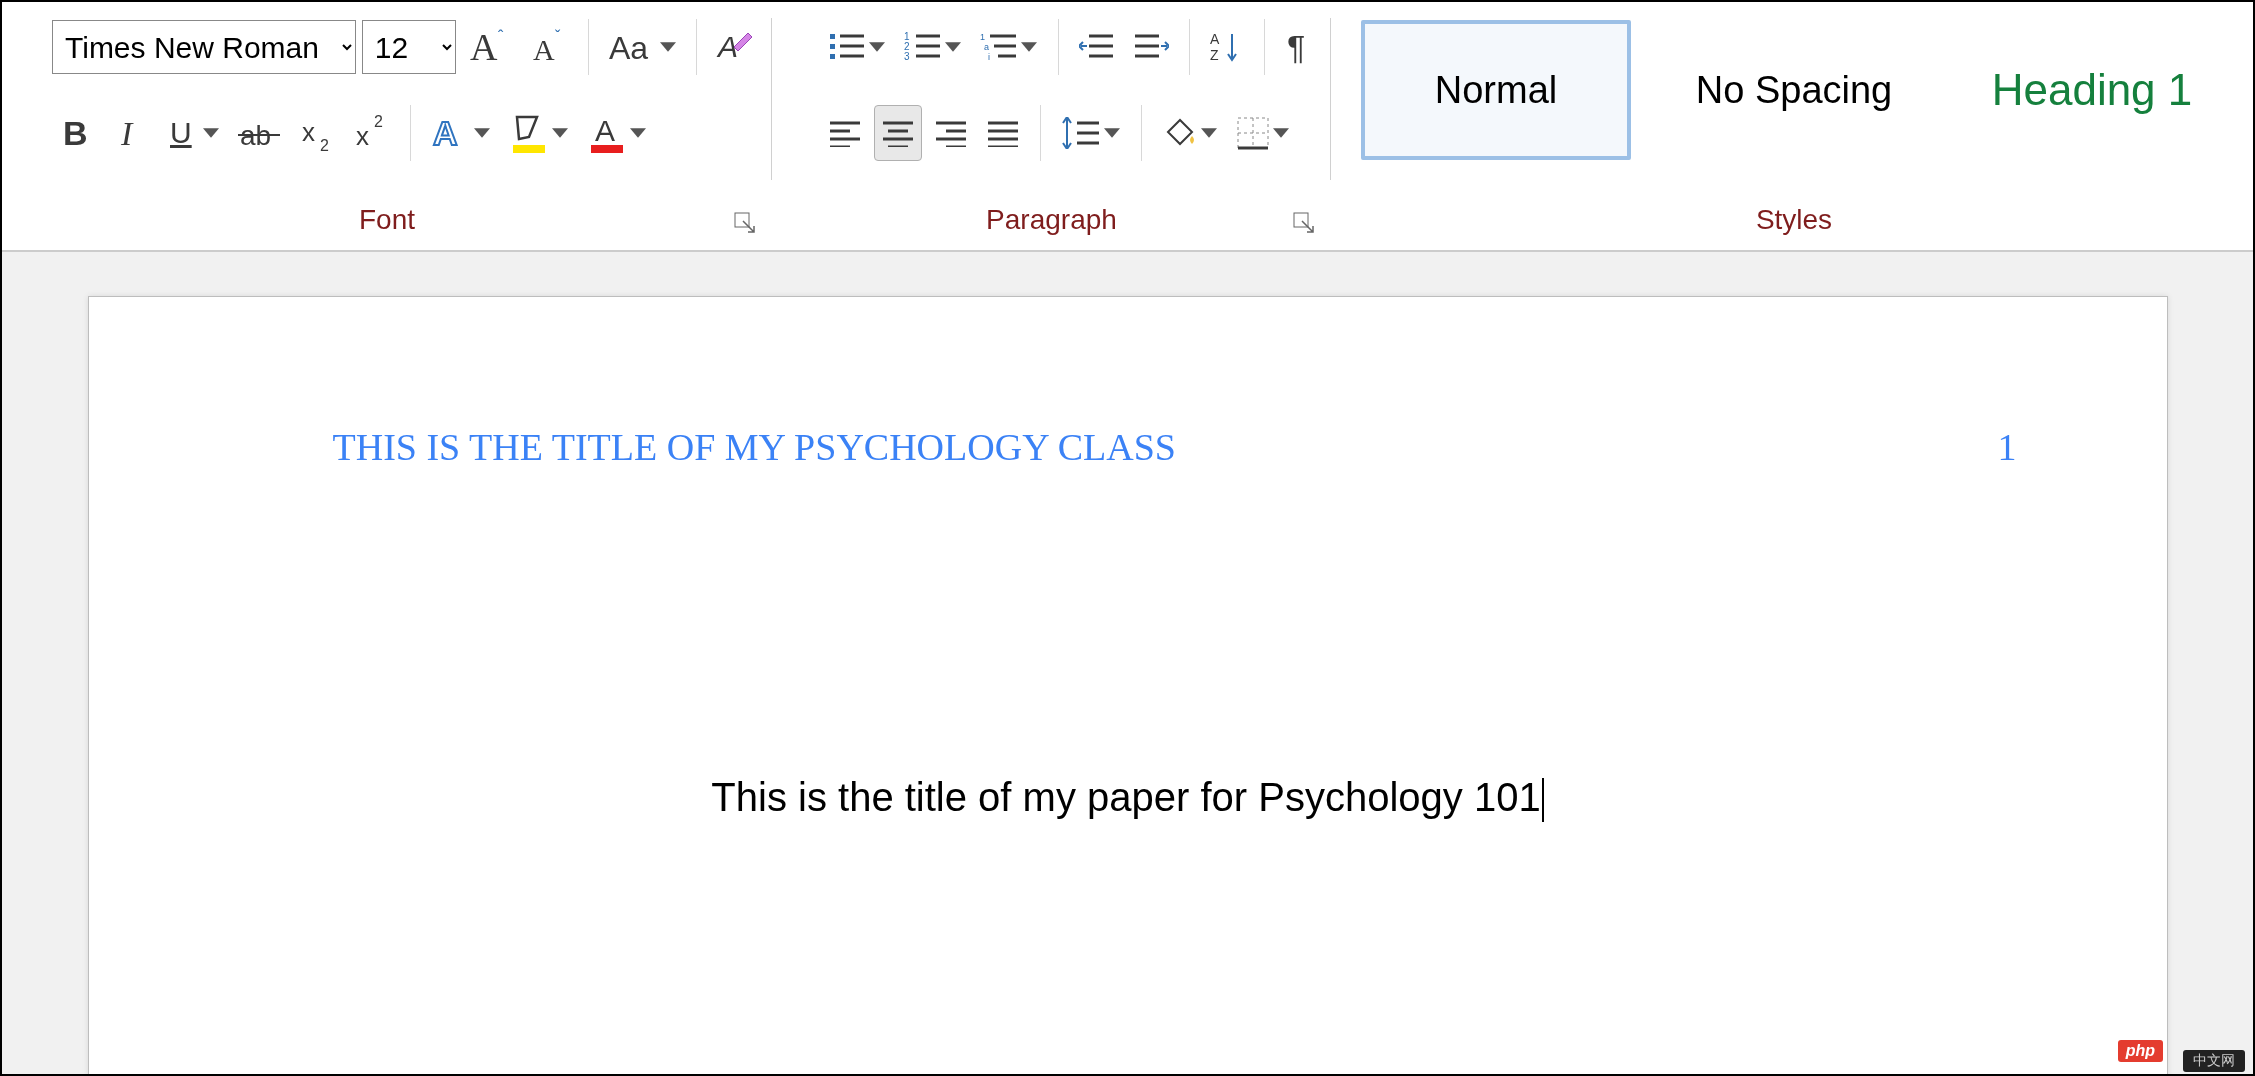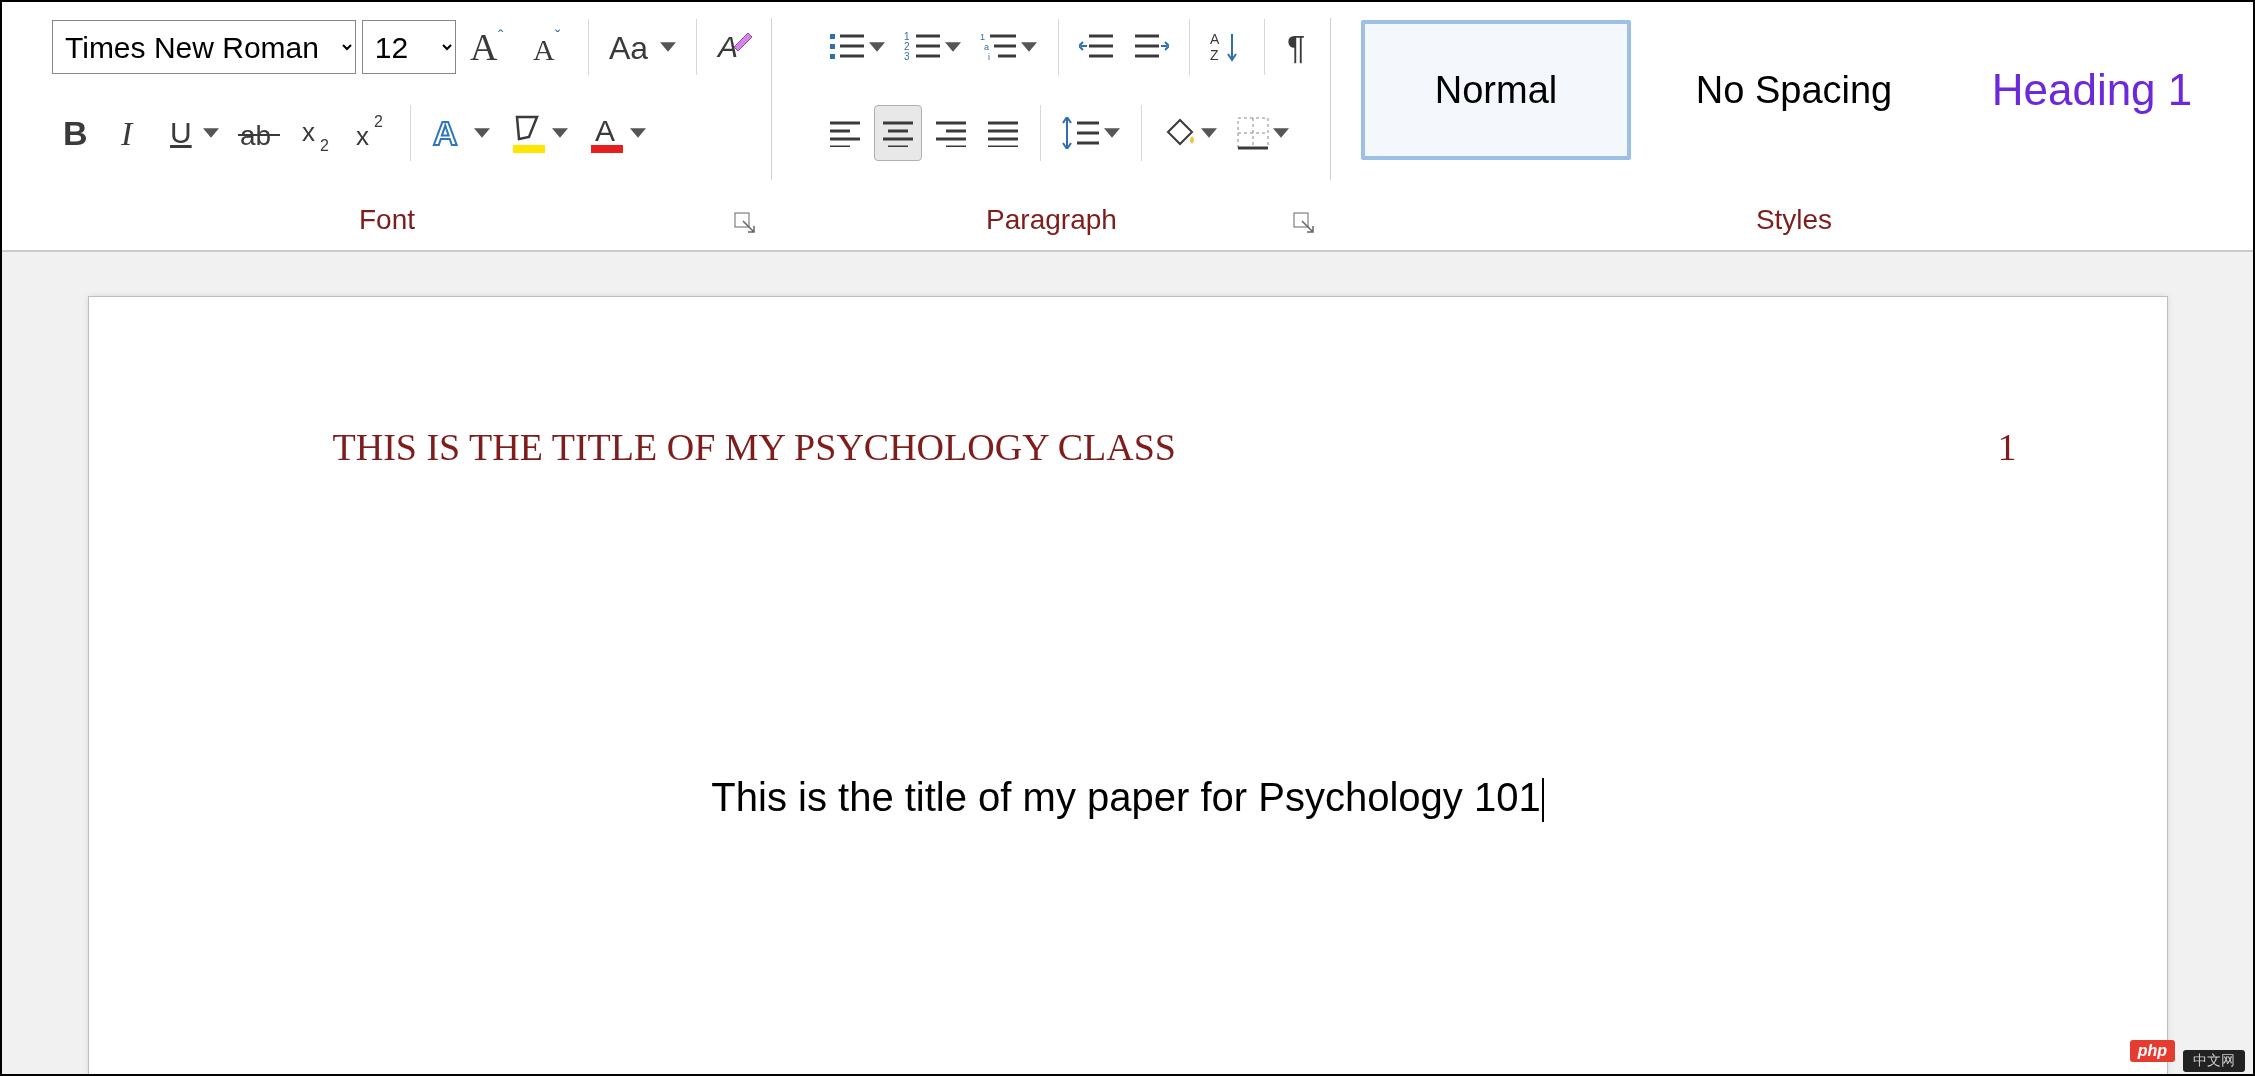--- a/index.html
+++ b/index.html
@@ -120,21 +120,21 @@
     align-items: center;
     justify-content: center;
     font-size: 38px;
     border: 2px solid transparent;
     border-radius: 2px;
   }
   .style-tile.selected {
     border: 4px solid #9cc0e6;
     background: #f4f8fc;
   }
-  .style-heading { color: #6d28d9; font-family: "Segoe UI Light", "Segoe UI", sans-serif; font-weight: 300; font-size: 44px; }
+  .style-heading { color: #15803d; font-family: "Segoe UI Light", "Segoe UI", sans-serif; font-weight: 300; font-size: 44px; }
   
   .doc-area {
     background: #f1f1f1;
     height: 826px;
     padding-top: 44px;
     display: flex;
     justify-content: center;
     position: relative;
   }
   .page {
@@ -147,21 +147,21 @@
   }
   .page-header {
     position: absolute;
     top: 128px;
     left: 244px;
     right: 150px;
     display: flex;
     justify-content: space-between;
     font-family: "Times New Roman", serif;
     font-size: 38px;
-    color: #7f1d1d;
+    color: #3b82f6;
   }
   .page-body {
     position: absolute;
     top: 478px;
     left: 0;
     right: 0;
     text-align: center;
     font-family: Liberation Sans, sans-serif;
     font-size: 40px;
     color: #000;
@@ -171,21 +171,21 @@
     border-right: 2px solid #000;
     height: 44px;
     vertical-align: middle;
     margin-left: 1px;
   }
   .watermark {
     position: absolute;
     right: 8px;
     bottom: 6px;
     display: flex;
-    gap: 8px;
+    gap: 20px;
     align-items: center;
   }
   .watermark .php {
     background: #e43c2f;
     color: #fff;
     font-size: 16px;
     padding: 2px 8px;
     border-radius: 3px;
     font-family: Arial, sans-serif;
     font-style: italic;

